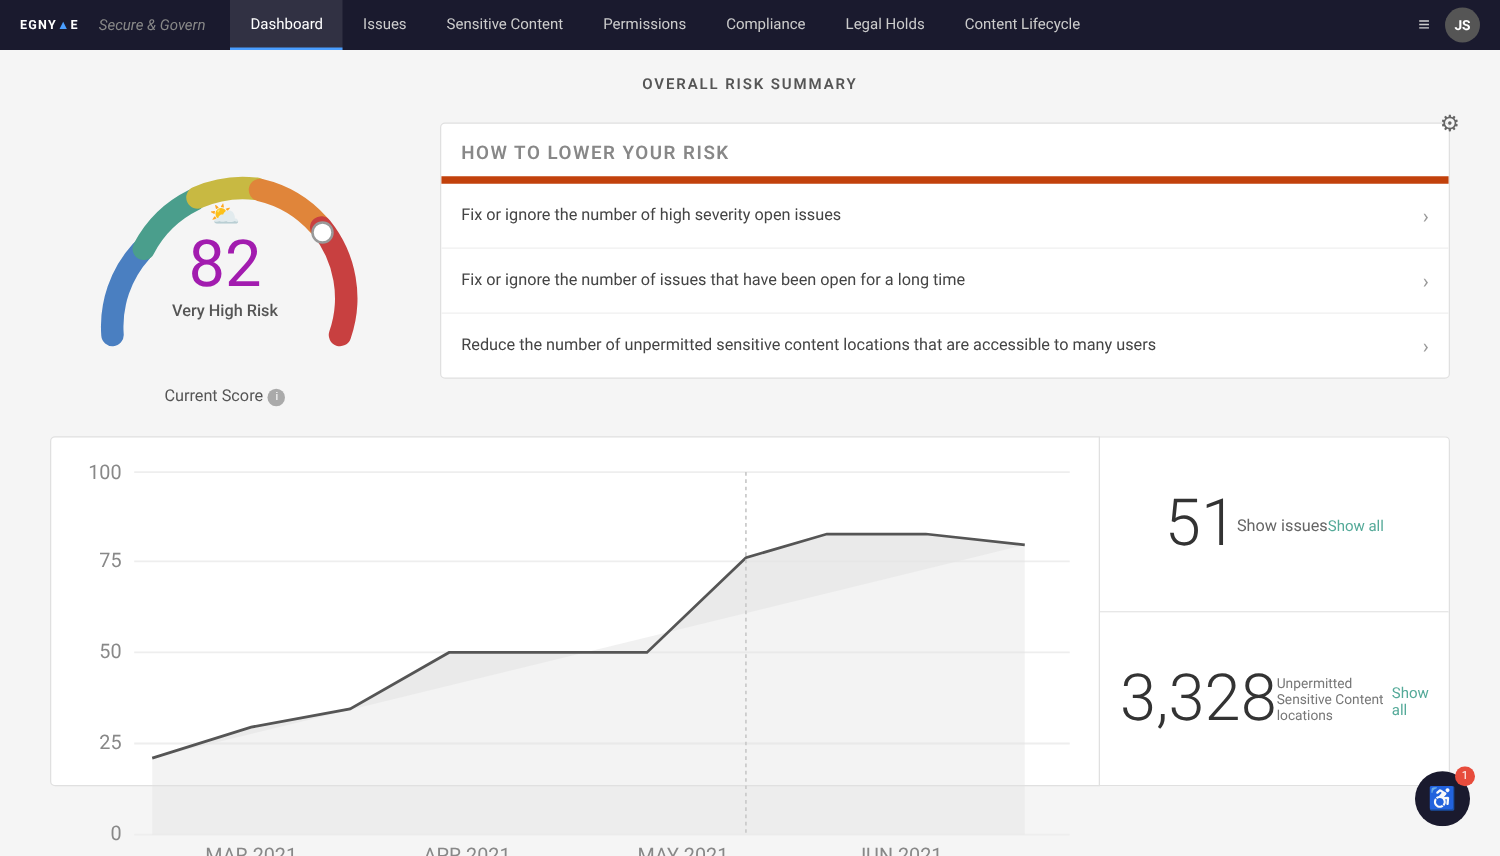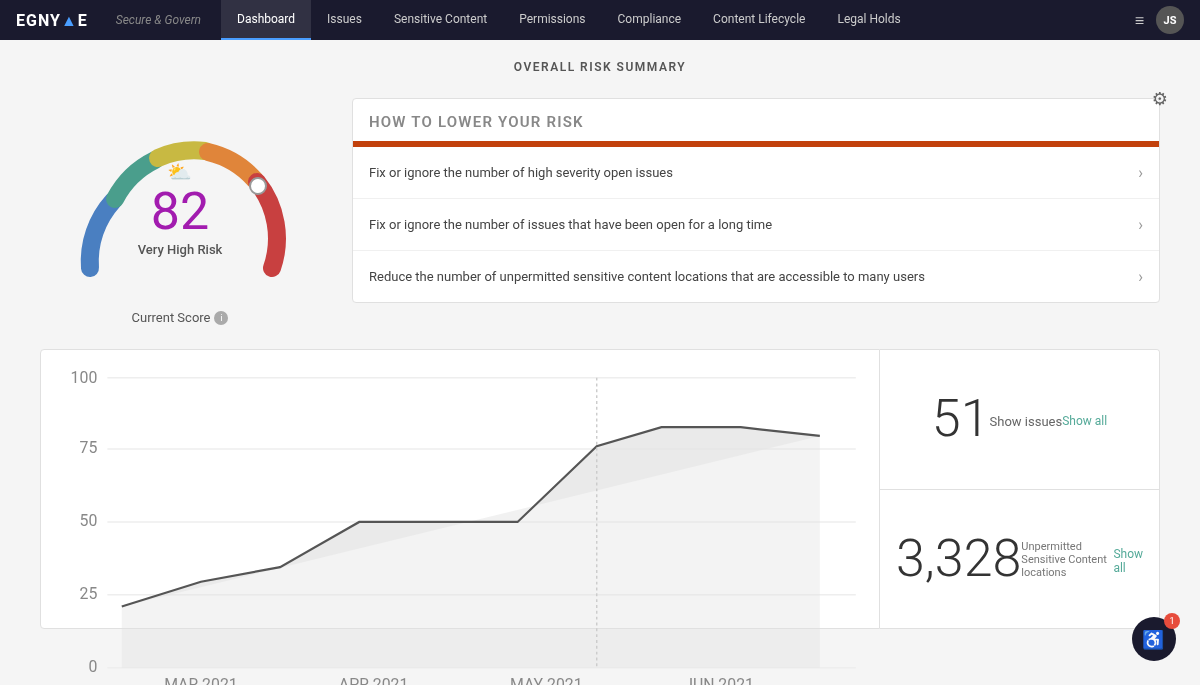--- a/index.html
+++ b/index.html
@@ -16,22 +16,22 @@
       background: #1a1a2e;
       height: 40px;
       display: flex;
       align-items: center;
       padding: 0 16px;
       gap: 0;
     }
     .nav-logo {
       color: #fff;
       font-weight: bold;
-      font-size: 16px;
-      margin-right: 28px;
+      font-size: 10px;
+      margin-right: 16px;
       letter-spacing: 1px;
     }
     .nav-logo span {
       color: #4a9eff;
     }
     .nav-divider {
       color: #888;
       font-size: 12px;
       margin-right: 20px;
       font-style: italic;
@@ -323,22 +323,22 @@
 
 <nav class="top-nav">
   <div class="nav-logo">EGNY<span>▲</span>E</div>
   <div class="nav-divider">Secure &amp; Govern</div>
   <div class="nav-tabs">
     <div class="nav-tab active">Dashboard</div>
     <div class="nav-tab">Issues</div>
     <div class="nav-tab">Sensitive Content</div>
     <div class="nav-tab">Permissions</div>
     <div class="nav-tab">Compliance</div>
+    <div class="nav-tab">Legal Holds</div>
     <div class="nav-tab">Content Lifecycle</div>
-    <div class="nav-tab">Legal Holds</div>
   </div>
   <div class="nav-right">
     <div class="nav-menu-icon">≡</div>
     <div class="nav-avatar">JS</div>
   </div>
 </nav>
 
 <main class="main-content">
 
   <div class="page-title">OVERALL RISK SUMMARY</div>

